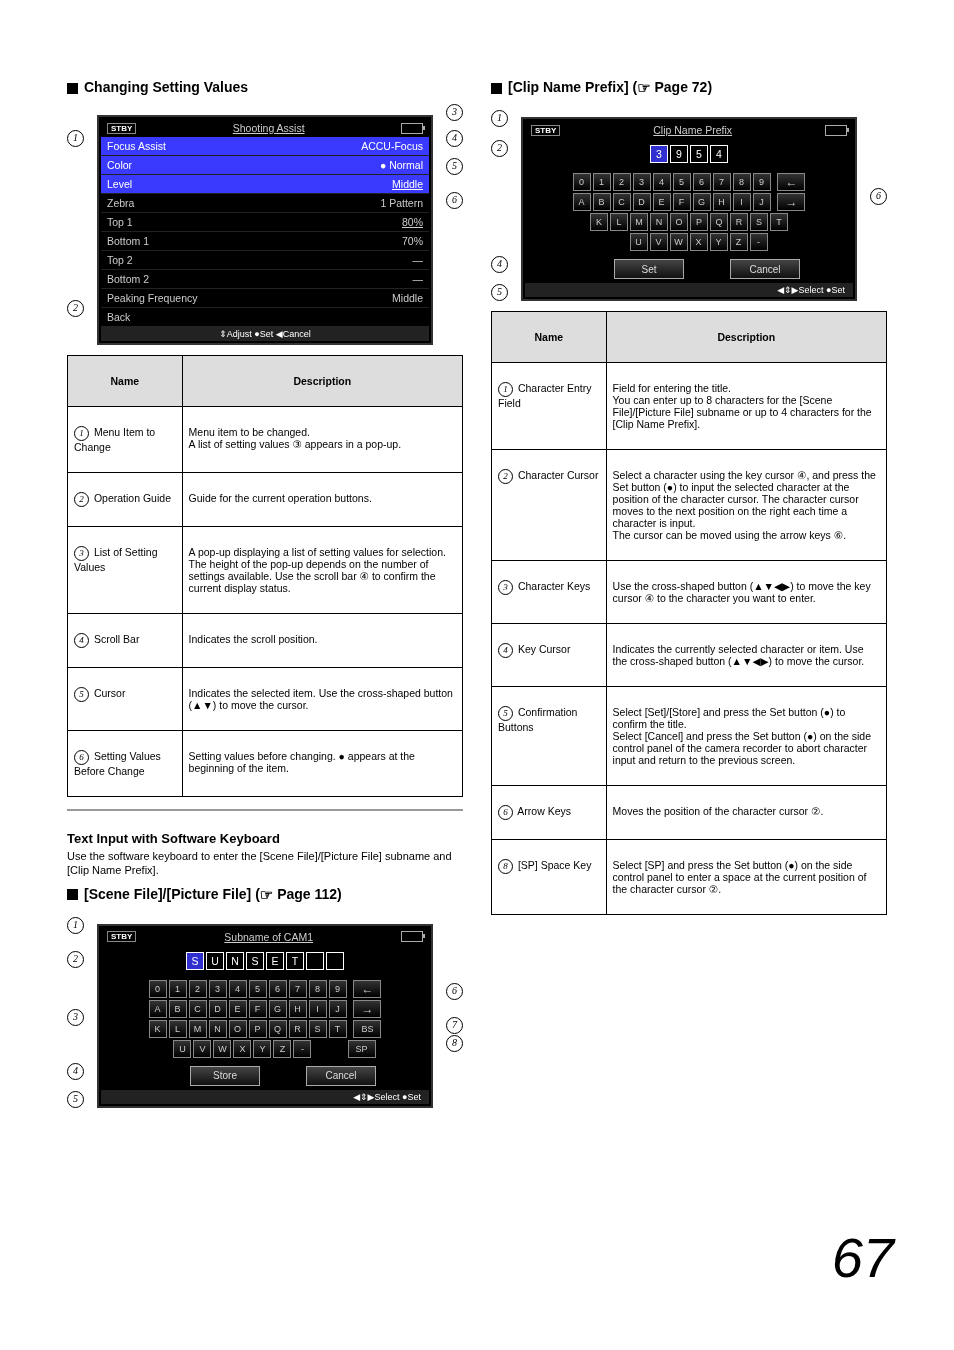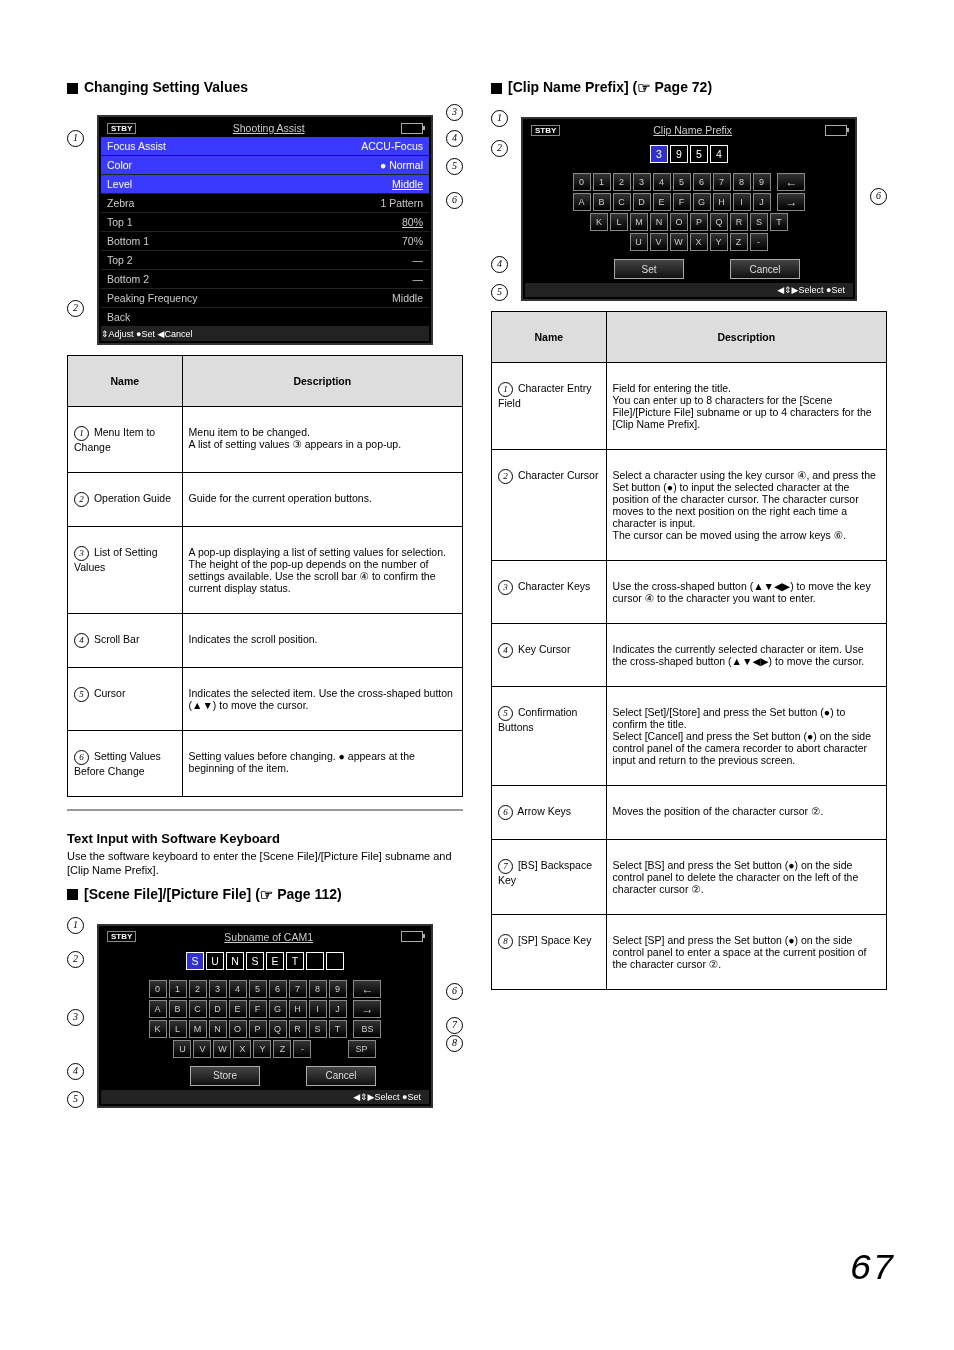--- a/index.html
+++ b/index.html
@@ -13,39 +13,39 @@
   .callouts .num{position:absolute;font-size:13px;}
   .circ{display:inline-block;width:15px;height:15px;border:1px solid #000;border-radius:50%;text-align:center;line-height:14px;font-size:10px;font-family:Georgia,serif;font-style:italic;}
   
   .cam{background:#000;color:#ccc;font-size:10.5px;border:2px solid #333;padding:2px;}
   .cam .row{display:flex;justify-content:space-between;padding:3px 6px;border-bottom:1px solid #222;}
   .cam .row.hl{background:#3a3aff;color:#fff;}
   .cam .hdr{display:flex;justify-content:space-between;align-items:center;padding:3px 6px;}
   .cam .stby{border:1px solid #888;font-size:8px;padding:0 3px;color:#fff;font-weight:bold;}
   .cam .batt{width:20px;height:9px;border:1px solid #aaa;position:relative;}
   .cam .batt::after{content:"";position:absolute;right:-3px;top:2px;width:2px;height:4px;background:#aaa;}
-  .cam .ops{background:#222;color:#fff;font-size:9px;text-align:left;padding:2px 0;}
+  .cam .ops{background:#222;color:#fff;font-size:9px;text-align:center;padding:2px 0;}
   
   .kb-field{display:flex;justify-content:center;gap:2px;padding:6px 0;background:#000;}
   .kb-field .box{width:16px;height:16px;border:1px solid #fff;display:flex;align-items:center;justify-content:center;color:#fff;}
   .kb-field .box.blue{background:#3030d0;}
   .kb-grid{display:flex;flex-direction:column;gap:2px;align-items:center;padding:4px;background:#000;}
   .kb-row{display:flex;gap:2px;}
   .key{width:16px;height:16px;border:1px solid #888;background:linear-gradient(#333,#000);color:#ccc;display:flex;align-items:center;justify-content:center;font-size:9px;}
   .key.wide{width:26px;font-size:12px;}
   .kb-btn{width:68px;height:18px;border:1px solid #aaa;background:linear-gradient(#444,#111);color:#ddd;display:flex;align-items:center;justify-content:center;font-size:10px;margin-left:36px;}
   .kb-btns{display:flex;gap:10px;justify-content:center;padding:4px 0;}
   
   table.desc{border-collapse:collapse;width:100%;font-size:10.5px;}
   table.desc th,table.desc td{border:1px solid #000;padding:19px 6px;vertical-align:top;}
   table.desc th{background:#ddd;text-align:center;font-weight:bold;}
   table.desc td:first-child{width:29%;}
   table.desc td .circ{width:13px;height:13px;line-height:12px;font-size:9px;vertical-align:text-top;margin-right:2px;}
   .hand{font-size:15px;vertical-align:middle;}
-  .pnum{position:fixed;bottom:60px;right:60px;font-family:Liberation Mono, monospace;font-style:italic;font-size:37px;}
+  .pnum{position:fixed;bottom:60px;right:60px;font-family:Liberation Sans, sans-serif;font-style:italic;font-size:56px;}
 </style>
 </head>
 <body>
 
 <div class="page">
 
   <div class="col">
     <div class="sect-h">Changing Setting Values</div>
 
     <div class="callouts" style="padding:10px 30px 10px 30px;">
@@ -271,24 +271,20 @@
       <tr>
             <td><span class="circ">5</span> <span>Confirmation Buttons</span></td>
             <td style="white-space:pre-line">Select [Set]/[Store] and press the Set button (●) to confirm the title.
 Select [Cancel] and press the Set button (●) on the side control panel of the camera recorder to abort character input and return to the previous screen.</td>
           </tr>
       <tr>
             <td><span class="circ">6</span> <span>Arrow Keys</span></td>
             <td>Moves the position of the character cursor ②.</td>
           </tr>
       <tr>
-            <td><span class="circ">7</span> <span>[BS] Backspace Key</span></td>
-            <td>Select [BS] and press the Set button (●) on the side control panel to delete the character on the left of the character cursor ②.</td>
-          </tr>
-      <tr>
             <td><span class="circ">8</span> <span>[SP] Space Key</span></td>
             <td>Select [SP] and press the Set button (●) on the side control panel to enter a space at the current position of the character cursor ②.</td>
           </tr>
     </tbody>
       </table>
   </div>
 </div>
 
 <div class="pnum">67</div>
 

